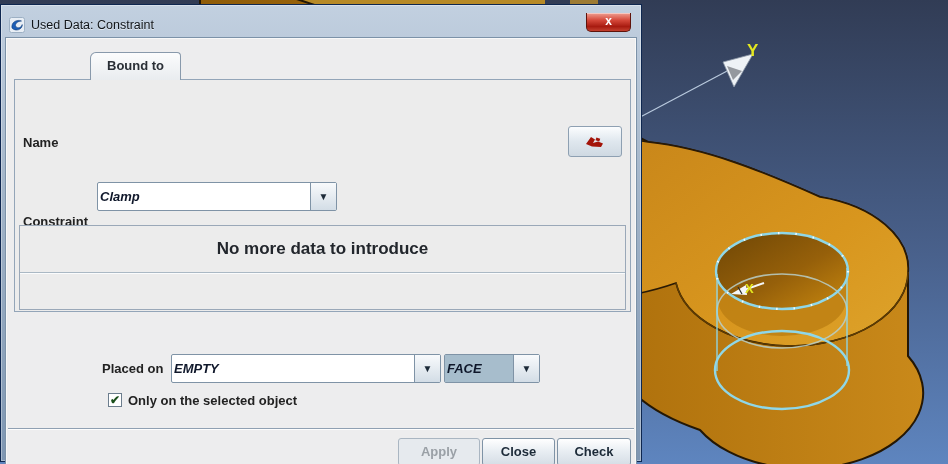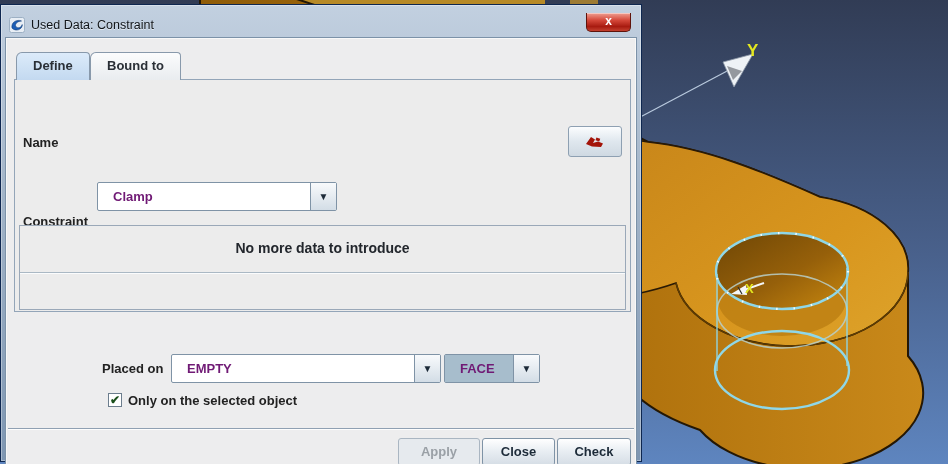--- a/index.html
+++ b/index.html
@@ -35,30 +35,30 @@
     background:#ececec;border:1px solid #93a5b8;z-index:1;}
 
   .lbl{position:absolute;font-size:13px;font-weight:bold;color:#222;}
   .txtinput{position:absolute;height:27px;border:1px solid #8191a2;background:#fff;
     font-size:13px;color:#1c1c1c;padding:0 6px;}
   .iconbtn{position:absolute;width:54px;height:31px;border:1px solid #8ea0b2;border-radius:3px;
     background:linear-gradient(180deg,#fbfdfe,#dfe7ee 50%,#cfd9e2);display:flex;
     align-items:center;justify-content:center;cursor:pointer;}
 
   .combo{position:absolute;display:flex;height:29px;border:1px solid #7f93a6;border-radius:2px;background:#fff;cursor:pointer;}
-  .combo .val{flex:1;font-size:13px;font-weight:bold;color:#701a75;padding:0 15px;line-height:27px;
-    white-space:nowrap;overflow:hidden;}
+  .combo .val{flex:1;font-size:13px;font-weight:bold;color:#0f172a;padding:0 2px;line-height:27px;
+    white-space:nowrap;overflow:hidden;font-style:italic;}
   .combo .arrow{width:26px;border-left:1px solid #7f93a6;
     background:linear-gradient(180deg,#f8fafc,#d3dde6);display:flex;align-items:center;justify-content:center;
     font-size:10px;color:#1c2a38;}
   .combo.steel .val{background:#a7bdcc;}
 
   .infopanel{position:absolute;left:4px;top:145px;width:607px;height:85px;
     border:1px solid #9aa8b8;background:#ececec;}
-  .infopanel .msg{display:block;text-align:center;line-height:45px;font-size:14px;font-weight:bold;color:#22262c;}
+  .infopanel .msg{display:block;text-align:center;line-height:45px;font-size:17px;font-weight:bold;color:#22262c;}
   .infopanel .divider{position:absolute;left:0;right:0;top:46px;height:1px;background:#aab8c4;box-shadow:0 1px 0 #fbfcfd;}
 
   .checkbox{position:absolute;width:14px;height:14px;background:#fff;border:1px solid #6c7d8d;
     font-size:12px;line-height:12px;text-align:center;color:#1b4f1b;font-weight:bold;cursor:pointer;}
 
   .btnbar-sep{position:absolute;left:2px;right:2px;top:390px;height:2px;
     border-top:1px solid #8fa0b2;border-bottom:1px solid #fdfdfd;}
   .pbtn{position:absolute;top:400px;height:28px;border:1px solid #7f93a6;border-radius:3px;
     background:linear-gradient(180deg,#ffffff,#e9eef3 45%,#d5dde5);
     font-size:13px;font-weight:bold;color:#1c2a38;text-align:center;line-height:26px;cursor:pointer;}
@@ -148,21 +148,20 @@
       <svg class="app-icon" viewBox="0 0 16 16">
         <rect x="0.5" y="0.5" width="15" height="15" rx="2" fill="#e8eef5" stroke="#9db0c4"></rect>
         <path d="M3,11 C2,5 8,2 12.5,4 C9,4.2 6.2,6 6.4,9 C8.5,12.2 12.5,10.8 13.2,7.6 C13.6,12.6 6.5,15 3,11 Z" fill="#1d5fb8" stroke="#0d3a77" stroke-width="0.6"></path>
       </svg>
       <span class="title">Used Data: Constraint</span>
       <div class="close-btn">x</div>
     </div>
 
     <div class="dialog-body">
 
-      <div class="tab sel">Define</div>
       <div class="tab unsel">Bound to</div>
 
       <div class="tabpanel">
 
         <span class="lbl" style="left:8px;top:55px;">Name</span>
         <div class="iconbtn" style="left:553px;top:46px;">
           <svg width="22" height="15" viewBox="0 0 22 15">
             <path d="M2,10 L7,3 L11,5.5 L9,9 L14,7.5 L19,9.5 L17,13 L8,12.5 Z" fill="#a31409"></path>
             <rect x="12" y="4" width="4" height="3" fill="#a31409" transform="rotate(18 14 5)"></rect>
           </svg>

